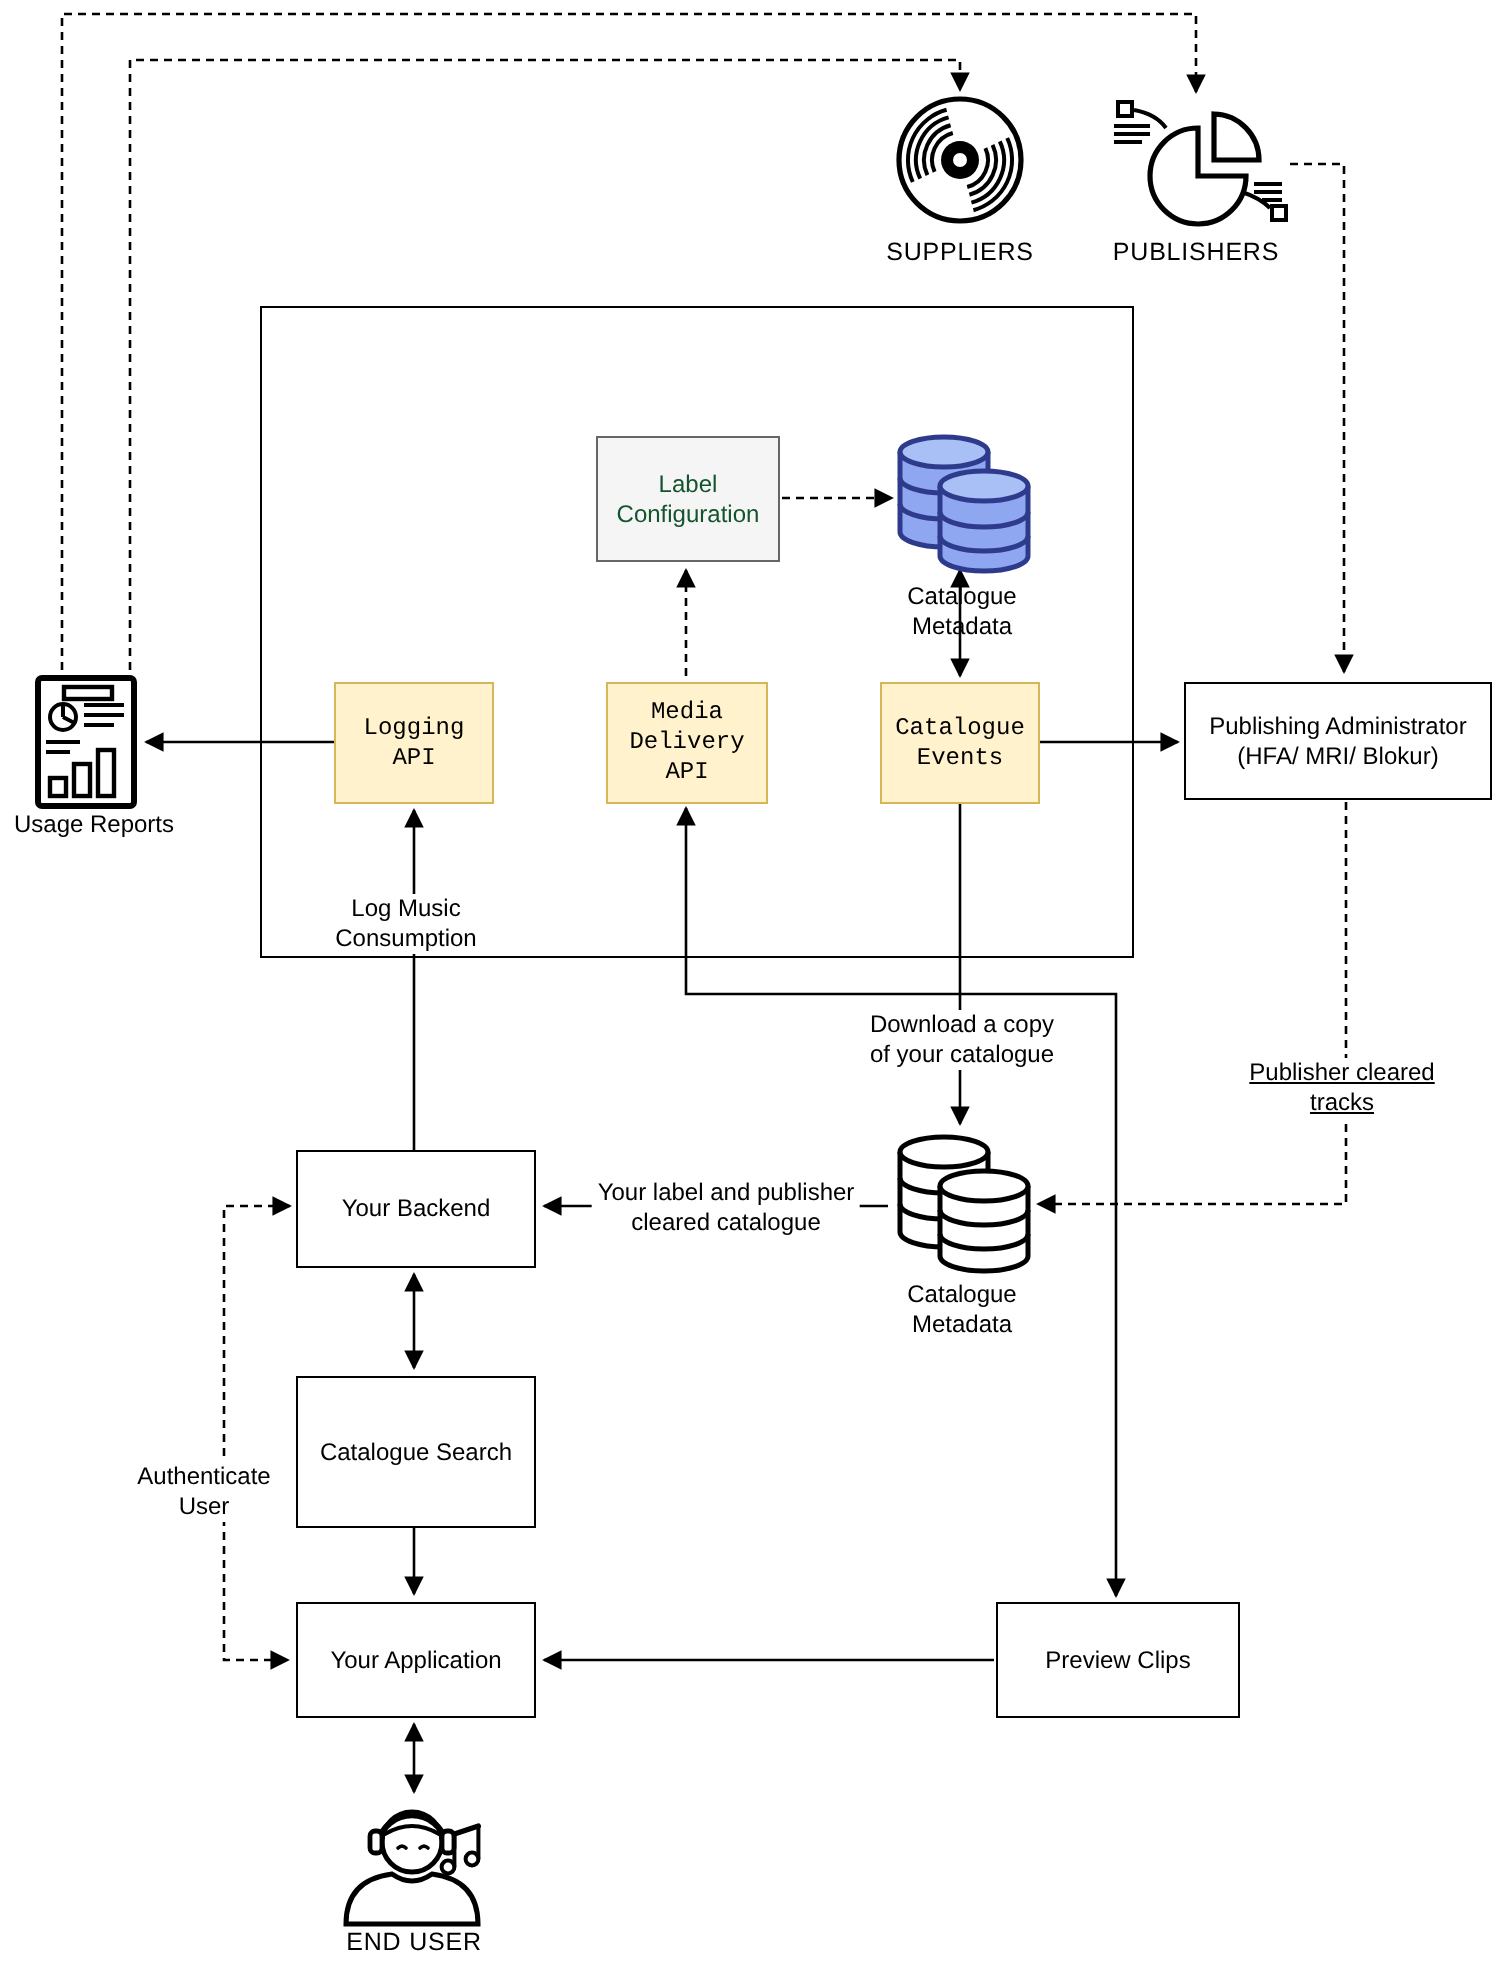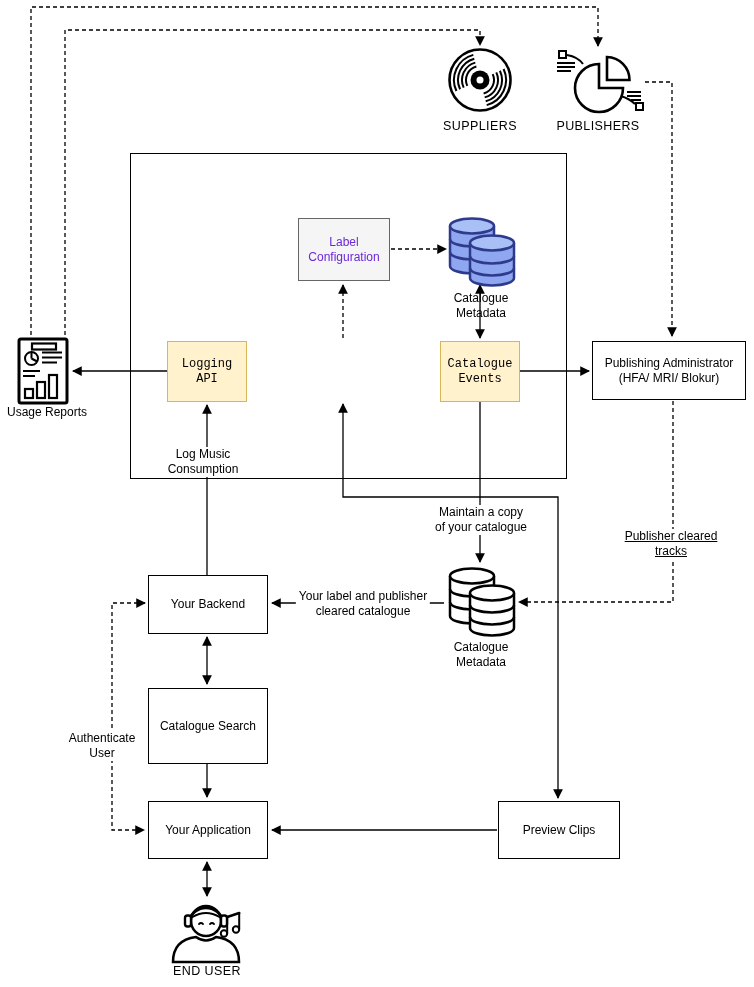--- a/index.html
+++ b/index.html
@@ -3,21 +3,21 @@
 <meta charset="utf-8">
 <style>
   html,body{margin:0;padding:0;background:#fff;}
   .canvas{position:relative;width:754px;height:987px;background:#ffffff;
           font-family:"Liberation Sans",sans-serif;color:#000;overflow:hidden;}
   svg.layer{position:absolute;left:0;top:0;width:754px;height:987px;}
   .box{position:absolute;box-sizing:border-box;display:flex;align-items:center;justify-content:center;
        text-align:center;font-size:12px;line-height:15px;white-space:pre-line;
        background:#fff;border:1px solid #000;z-index:3;}
   .box.api{background:#FFF2CC;border-color:#D6B656;font-family:Liberation Mono, monospace;}
-  .box.config{background:#F5F5F5;border-color:#666666;color:#6d28d9;}
+  .box.config{background:#F5F5F5;border-color:#666666;color:#14532d;}
   .container-box{position:absolute;left:130px;top:153px;width:435px;height:324px;
        border:1px solid #000;background:transparent;z-index:1;}
   .lbl{position:absolute;transform:translateX(-50%);font-size:12px;line-height:15px;
        text-align:center;white-space:pre;z-index:4;}
   .lbl.caps{letter-spacing:.4px;font-size:12.5px;}
   .lbl.bg{background:#ffffff;padding:0 3px;}
 </style>
 </head>
 <body>
 
@@ -133,20 +133,22 @@
   </svg>
 
   <div class="container-box"></div>
 
   <div class="box config" style="left:298px;top:218px;width:92px;height:63px;">Label
 Configuration</div>
 
   <div class="box api" style="left:167px;top:341px;width:80px;height:61px;">Logging
 API</div>
 
+  <div class="box api" style="left:303px;top:341px;width:81px;height:61px;">Media
+Delivery API</div>
 
   <div class="box api" style="left:440px;top:341px;width:80px;height:61px;">Catalogue
 Events</div>
 
   <div class="box" style="left:592px;top:341px;width:154px;height:59px;">Publishing Administrator
 (HFA/ MRI/ Blokur)</div>
 
   <div class="box" style="left:148px;top:575px;width:120px;height:59px;">Your Backend</div>
 
   <div class="box" style="left:148px;top:688px;width:120px;height:76px;">Catalogue Search</div>
@@ -159,21 +161,21 @@
   <div class="lbl caps" style="left:598px;top:119px;">PUBLISHERS</div>
   <div class="lbl" style="left:47px;top:405px;">Usage Reports</div>
   <div class="lbl" style="left:481px;top:291px;">Catalogue
 Metadata</div>
   <div class="lbl" style="left:481px;top:640px;">Catalogue
 Metadata</div>
   <div class="lbl caps" style="left:207px;top:964px;">END USER</div>
 
   <div class="lbl bg" style="left:203px;top:447px;">Log Music
 Consumption</div>
-  <div class="lbl bg" style="left:481px;top:505px;">Maintain a copy
+  <div class="lbl bg" style="left:481px;top:505px;">Download a copy
 of your catalogue</div>
   <div class="lbl bg" style="left:671px;top:529px;text-decoration:underline;">Publisher cleared
 tracks</div>
   <div class="lbl bg" style="left:363px;top:589px;">Your label and publisher
 cleared catalogue</div>
   <div class="lbl bg" style="left:102px;top:731px;">Authenticate
 User</div>
 
 </div>
 

